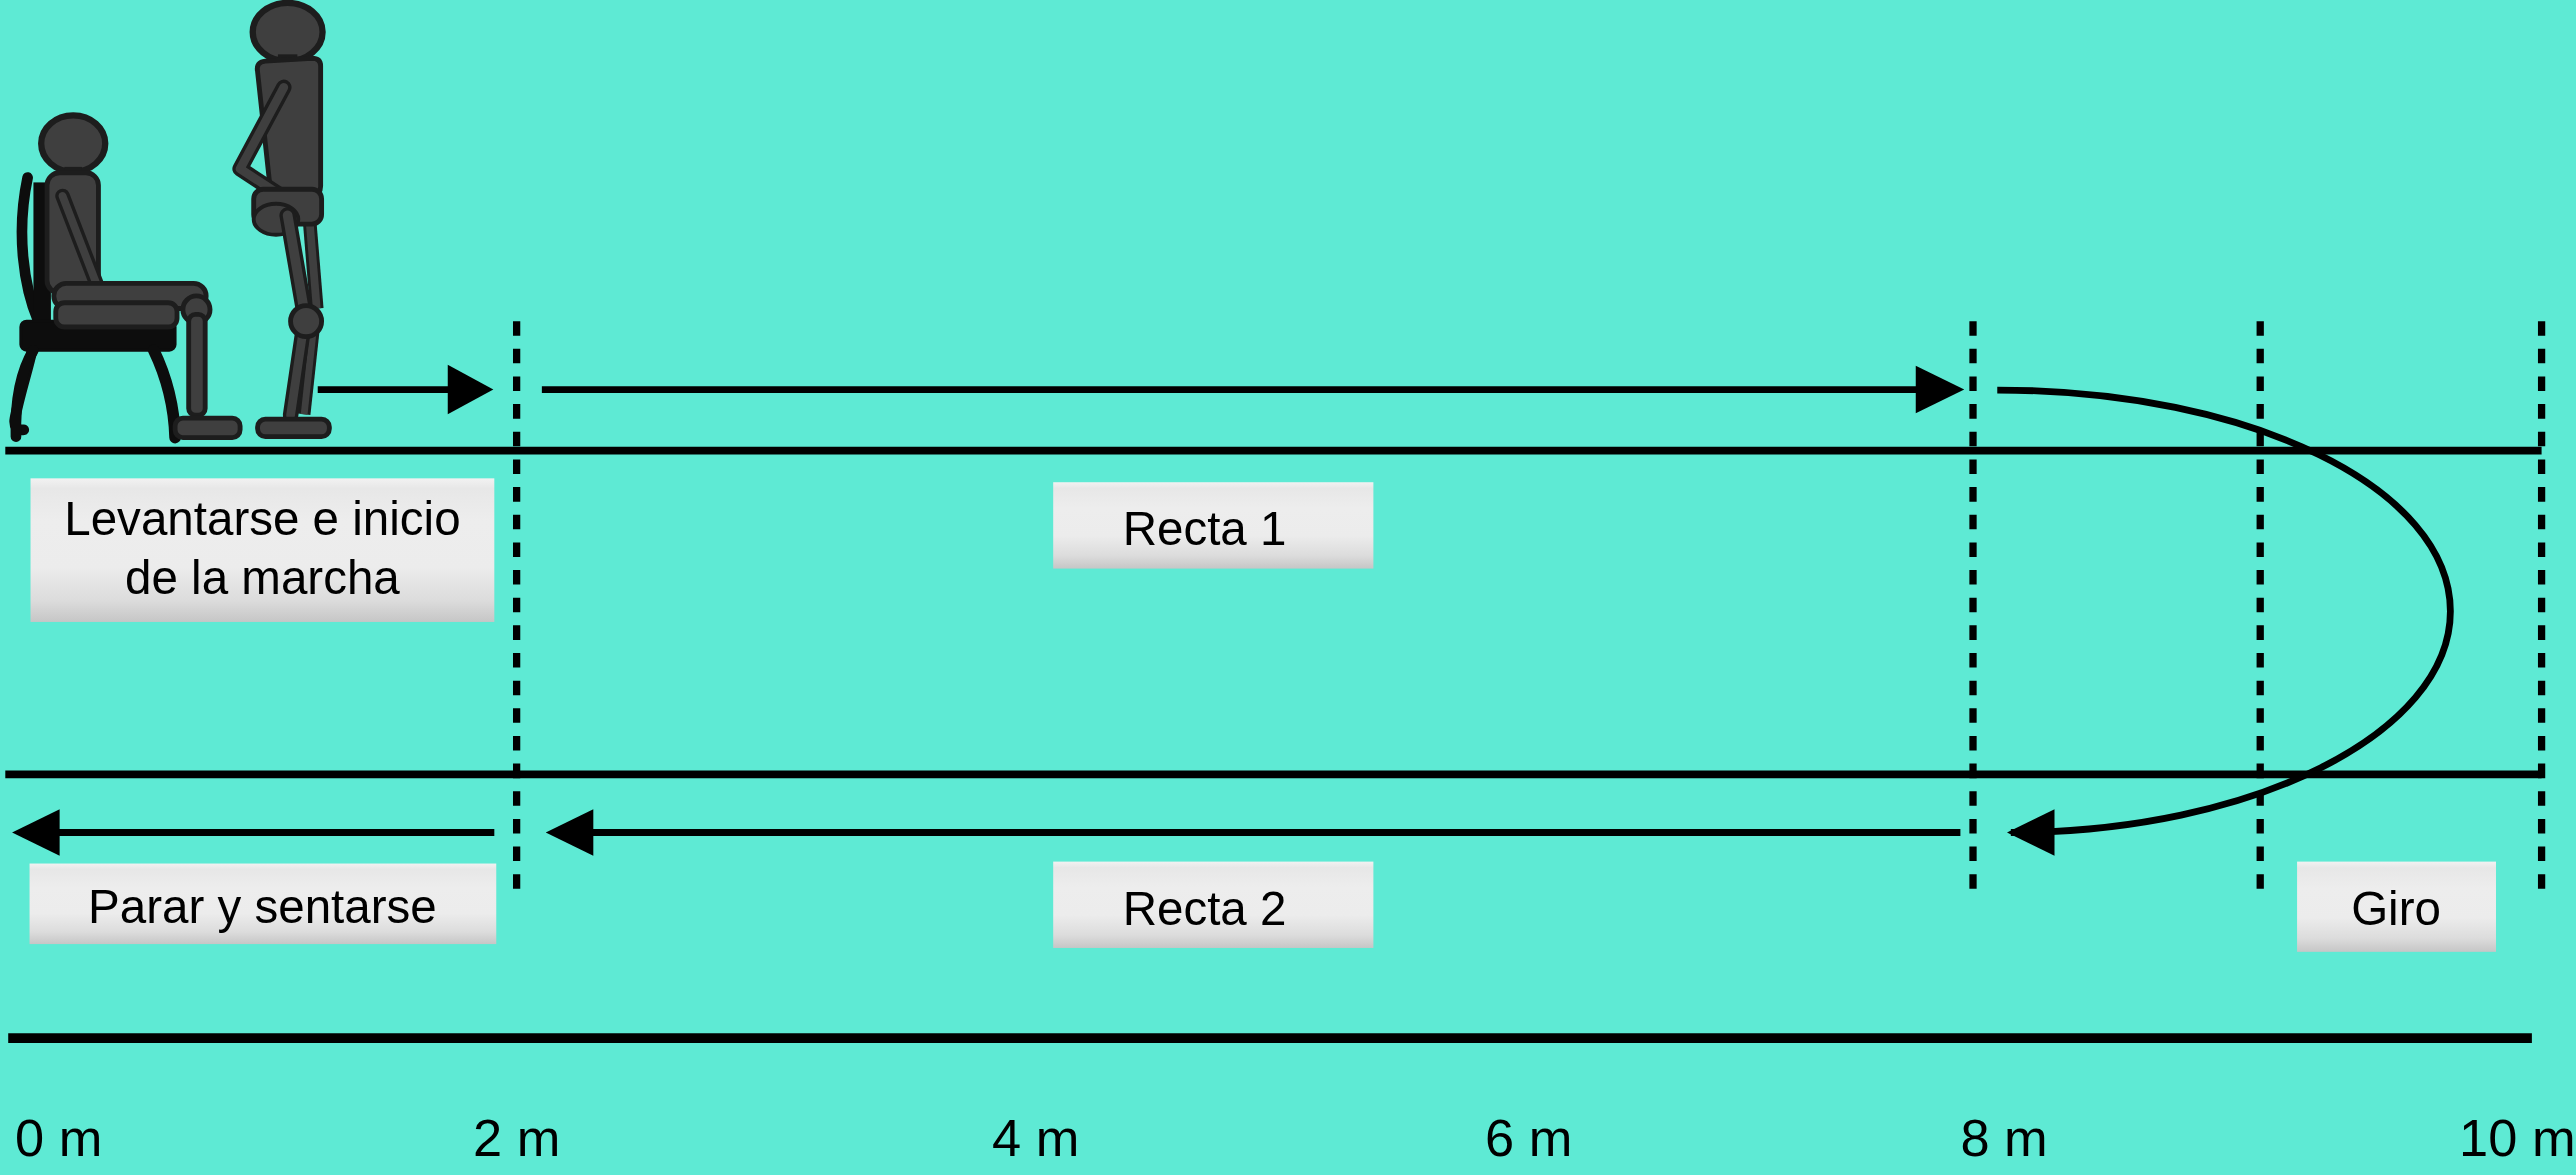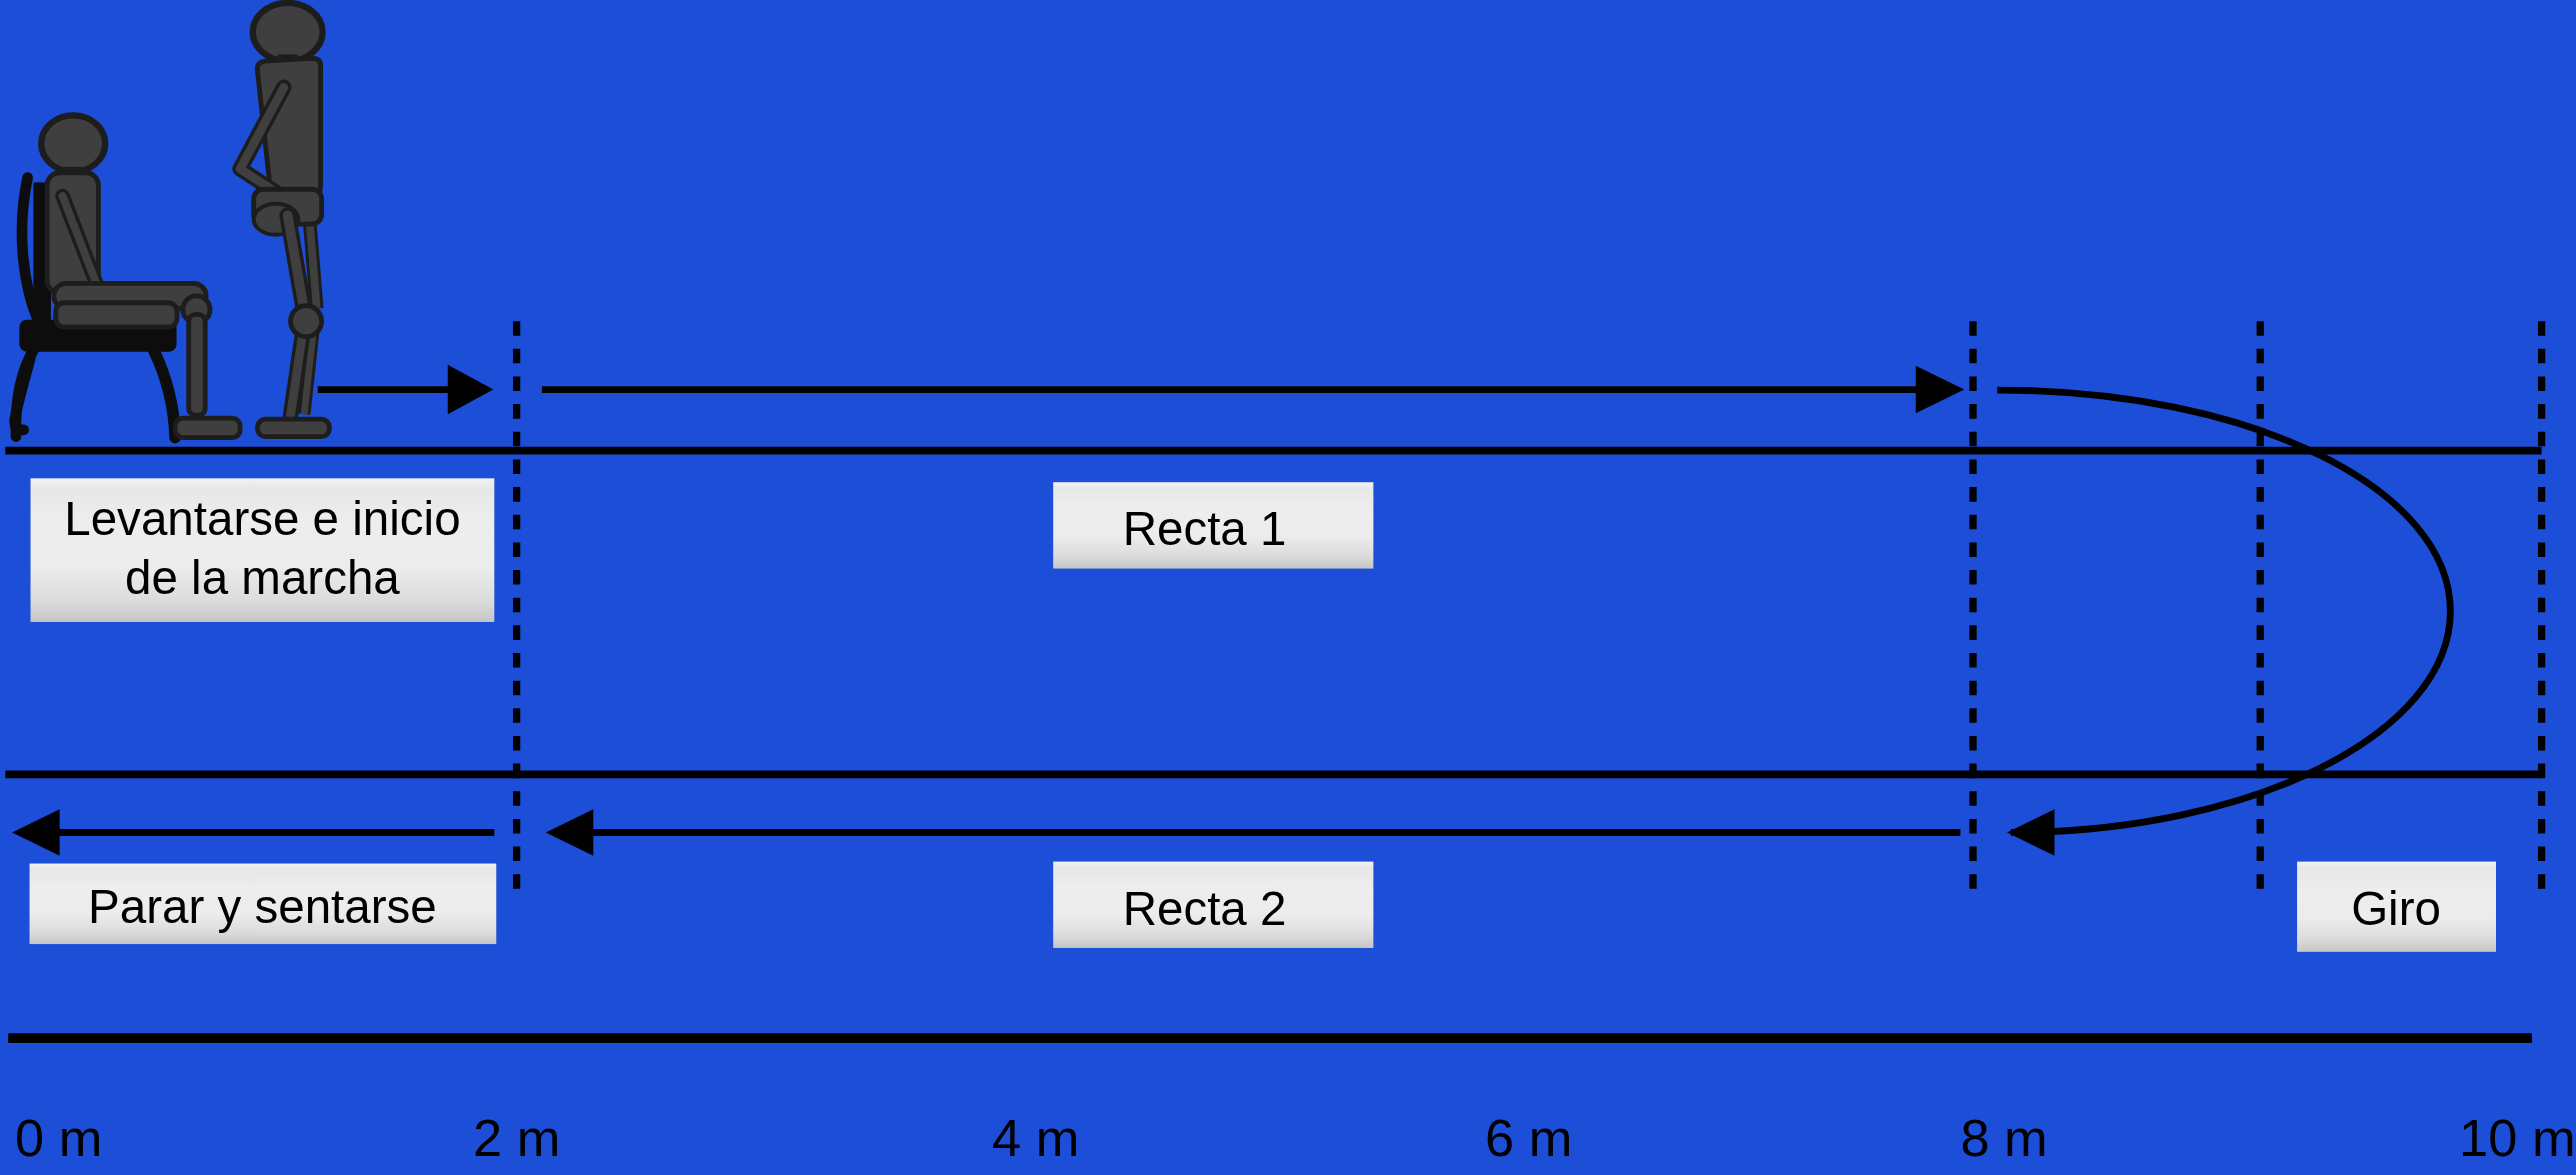--- a/index.html
+++ b/index.html
@@ -1,16 +1,16 @@
 <!DOCTYPE html>
 <html><head>
 <meta charset="utf-8">
 <style>
   html,body{margin:0;padding:0;background:#fff;}
-  #page{position:relative;width:2576px;height:1175px;background:#1d4ed8;overflow:hidden;}
+  #page{position:relative;width:2576px;height:1175px;background:#5eead4;overflow:hidden;}
   svg{position:absolute;top:0;left:0;}
   text{font-family:"Liberation Sans", sans-serif;fill:#000;}
 </style>
 </head>
 <body>
 <div id="page">
 <svg width="2576" height="1175" viewBox="0 0 2654 1211">
   <defs>
     <linearGradient id="boxg" x1="0" y1="0" x2="0" y2="1">
       <stop offset="0" stop-color="#f2f2f2"></stop>

